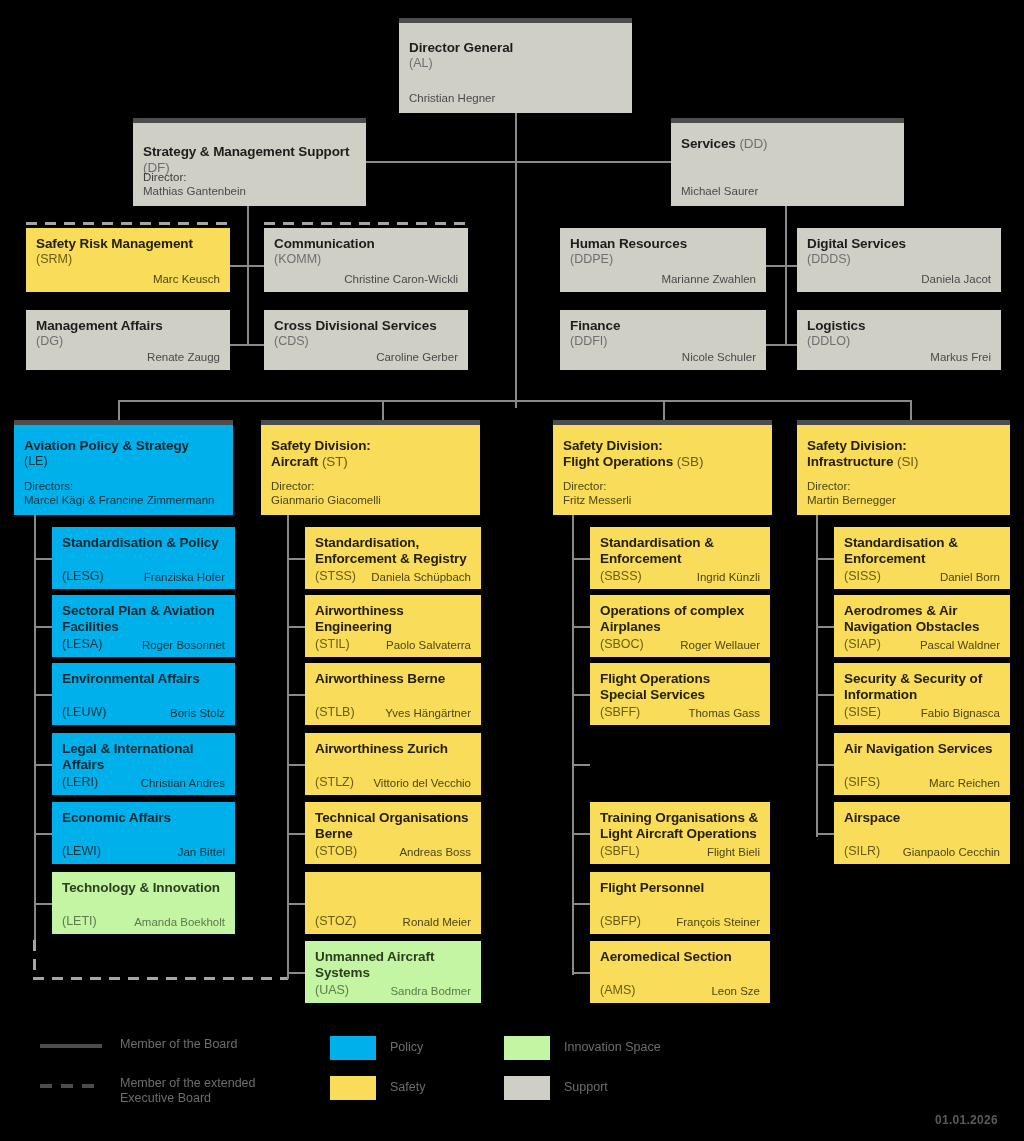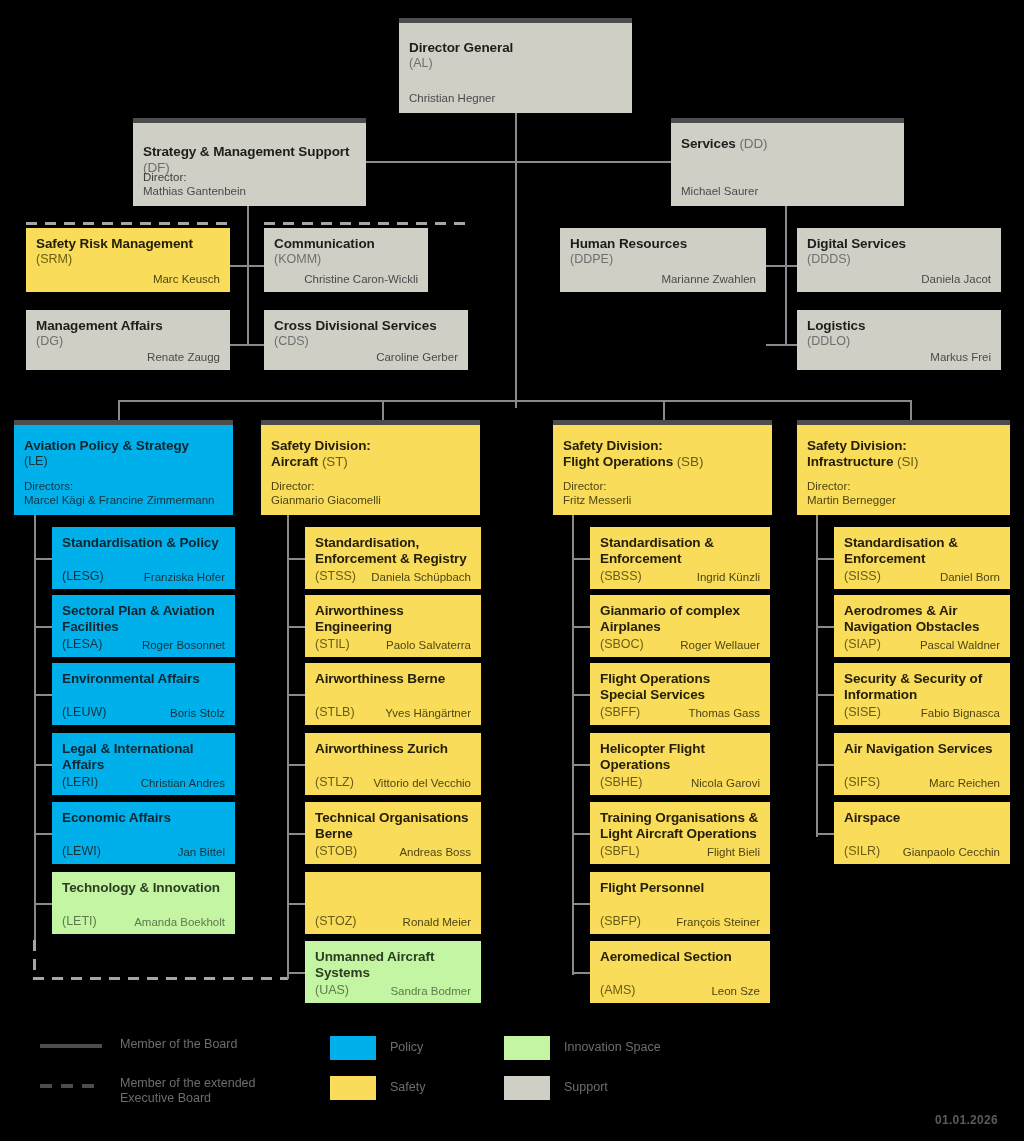--- a/index.html
+++ b/index.html
@@ -116,21 +116,21 @@
   <div class="dsh-h" style="left:26px;top:222px;width:204px;"></div>
   <div class="box yellow" style="left:26px;top:228px;width:204px;height:64px;">
     <span class="t">Safety Risk Management</span>
     <span class="ab">(SRM)</span>
     <div class="meta">
       <span class="nm" style="text-align:right;">Marc Keusch</span>
     </div>
   </div>
 
   <div class="dsh-h" style="left:264px;top:222px;width:204px;"></div>
-  <div class="box gray" style="left:264px;top:228px;width:164px;height:64px;">
+  <div class="box gray" style="left:264px;top:228px;width:204px;height:64px;">
     <span class="t">Communication</span>
     <span class="ab">(KOMM)</span>
     <div class="meta">
       <span class="nm" style="text-align:right;">Christine Caron-Wickli</span>
     </div>
   </div>
 
   <div class="box gray" style="left:264px;top:310px;width:204px;height:60px;">
     <span class="t">Cross Divisional Services</span>
     <span class="ab">(CDS)</span>
@@ -156,20 +156,27 @@
   </div>
 
   <div class="box gray" style="left:797px;top:228px;width:204px;height:64px;">
     <span class="t">Digital Services</span>
     <span class="ab">(DDDS)</span>
     <div class="meta">
       <span class="nm" style="text-align:right;">Daniela Jacot</span>
     </div>
   </div>
 
+  <div class="box gray" style="left:560px;top:310px;width:206px;height:60px;">
+    <span class="t">Finance</span>
+    <span class="ab">(DDFI)</span>
+    <div class="meta">
+      <span class="nm" style="text-align:right;">Nicole Schuler</span>
+    </div>
+  </div>
 
   <div class="box gray" style="left:797px;top:310px;width:204px;height:60px;">
     <span class="t">Logistics</span>
     <span class="ab">(DDLO)</span>
     <div class="meta">
       <span class="nm" style="text-align:right;">Markus Frei</span>
     </div>
   </div>
 
   <div class="box blue hdr" style="left:14px;top:420px;width:219px;height:95px;">
@@ -304,33 +311,28 @@
   <div class="ln lnh" style="left:572px;top:833px;width:18px;"></div>
   <div class="ln lnh" style="left:572px;top:903px;width:18px;"></div>
   <div class="ln lnh" style="left:572px;top:972px;width:18px;"></div>
 
   <div class="box yellow unit" style="left:590px;top:527px;width:180px;height:62px;">
     <span class="t">Standardisation &amp; Enforcement</span>
     <span class="ab">(SBSS)</span>
     <span class="nm">Ingrid Künzli</span>
   </div>
   <div class="box yellow unit" style="left:590px;top:595px;width:180px;height:62px;">
-    <span class="t">Gianmario of complex Airplanes</span>
+    <span class="t">Operations of complex Airplanes</span>
     <span class="ab">(SBOC)</span>
     <span class="nm">Roger Wellauer</span>
   </div>
   <div class="box yellow unit" style="left:590px;top:663px;width:180px;height:62px;">
     <span class="t">Flight Operations Special Services</span>
     <span class="ab">(SBFF)</span>
     <span class="nm">Thomas Gass</span>
-  </div>
-  <div class="box yellow unit" style="left:590px;top:733px;width:180px;height:62px;">
-    <span class="t">Helicopter Flight Operations</span>
-    <span class="ab">(SBHE)</span>
-    <span class="nm">Nicola Garovi</span>
   </div>
   <div class="box yellow unit" style="left:590px;top:802px;width:180px;height:62px;">
     <span class="t">Training Organisations &amp; Light Aircraft Operations</span>
     <span class="ab">(SBFL)</span>
     <span class="nm">Flight Bieli</span>
   </div>
   <div class="box yellow unit" style="left:590px;top:872px;width:180px;height:62px;">
     <span class="t">Flight Personnel</span>
     <span class="ab">(SBFP)</span>
     <span class="nm">François Steiner</span>

